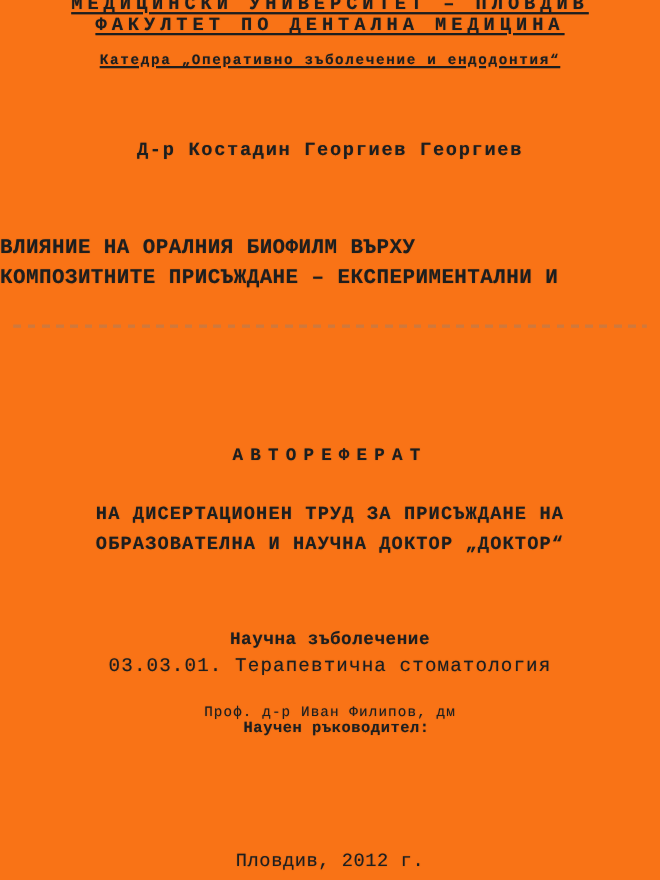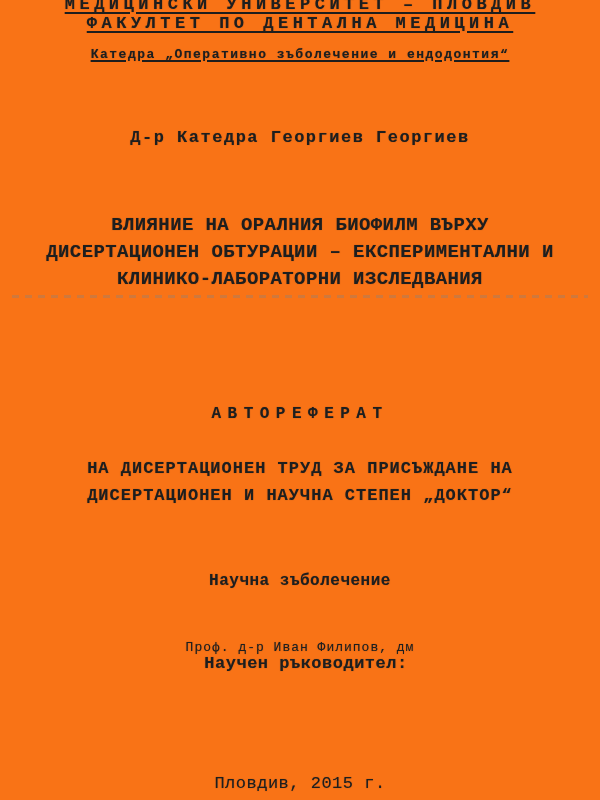--- a/index.html
+++ b/index.html
@@ -54,21 +54,20 @@
   .author {
     top: 129px;
     font-size: 17px;
     letter-spacing: 1.5px;
   }
   .title-block {
     position: absolute;
     top: 212px;
     left: 0;
     right: 0;
-    text-align: center;
     font-size: 19px;
     font-weight: bold;
     letter-spacing: 0.4px;
     line-height: 27px;
     text-shadow: 0 0 1px rgba(45,45,45,0.55);
   }
   .title-block .tline { display: block; white-space: nowrap; }
   .scan-artifact {
     position: absolute;
     top: 295px;
@@ -86,53 +85,53 @@
   }
   .avtoreferat {
     top: 406px;
     font-size: 16px;
     letter-spacing: 6.5px;
   }
   .p1 { top: 460px; font-size: 17px; letter-spacing: 1px; }
   .p2 { top: 487px; font-size: 17px; letter-spacing: 1px; }
   .spec-label { top: 573px; font-size: 16px; letter-spacing: 0.5px; }
   .spec-value { top: 598px; font-size: 17.5px; letter-spacing: 1px; font-weight: normal; }
-  .sup-label  { top: 655px; font-size: 17px; letter-spacing: 0.5px; margin-left: 12px; }
+  .sup-label  { top: 655px; font-size: 14px; letter-spacing: 0.5px; margin-left: 12px; }
   .sup-value  { top: 641px; font-size: 13px; letter-spacing: 1px; font-weight: normal; }
   .footer     { top: 775px; font-size: 17px; letter-spacing: 0.5px; font-weight: normal; }
 </style>
 </head>
 <body>
 
 <div class="page">
 
   <div class="line bold u1">МЕДИЦИНСКИ УНИВЕРСИТЕТ – ПЛОВДИВ</div>
 
   <div class="line bold u2">ФАКУЛТЕТ ПО ДЕНТАЛНА МЕДИЦИНА</div>
 
   <div class="line bold u3">Катедра „Оперативно зъболечение и ендодонтия“</div>
 
-  <div class="line bold author">Д-р Катедра Георгиев Георгиев</div>
+  <div class="line bold author">Д-р Костадин Георгиев Георгиев</div>
 
   <div class="title-block">
     <span class="tline">ВЛИЯНИЕ НА ОРАЛНИЯ БИОФИЛМ ВЪРХУ</span>
-    <span class="tline">ДИСЕРТАЦИОНЕН ОБТУРАЦИИ – ЕКСПЕРИМЕНТАЛНИ И</span>
-    <span class="tline">КЛИНИКО-ЛАБОРАТОРНИ ИЗСЛЕДВАНИЯ</span>
+    <span class="tline">КОМПОЗИТНИТЕ ПРИСЪЖДАНЕ – ЕКСПЕРИМЕНТАЛНИ И</span>
   </div>
 
   <div class="scan-artifact"></div>
 
   <div class="line bold avtoreferat">АВТОРЕФЕРАТ</div>
 
   <div class="line bold p1">НА ДИСЕРТАЦИОНЕН ТРУД ЗА ПРИСЪЖДАНЕ НА</div>
 
-  <div class="line bold p2">ДИСЕРТАЦИОНЕН И НАУЧНА СТЕПЕН „ДОКТОР“</div>
+  <div class="line bold p2">ОБРАЗОВАТЕЛНА И НАУЧНА ДОКТОР „ДОКТОР“</div>
 
   <div class="line bold spec-label">Научна зъболечение</div>
 
+  <div class="line spec-value">03.03.01. Терапевтична стоматология</div>
 
   <div class="line bold sup-label">Научен ръководител:</div>
 
   <div class="line sup-value">Проф. д-р Иван Филипов, дм</div>
 
-  <div class="line footer">Пловдив, 2015 г.</div>
+  <div class="line footer">Пловдив, 2012 г.</div>
 
 </div>
 
 </body></html>

